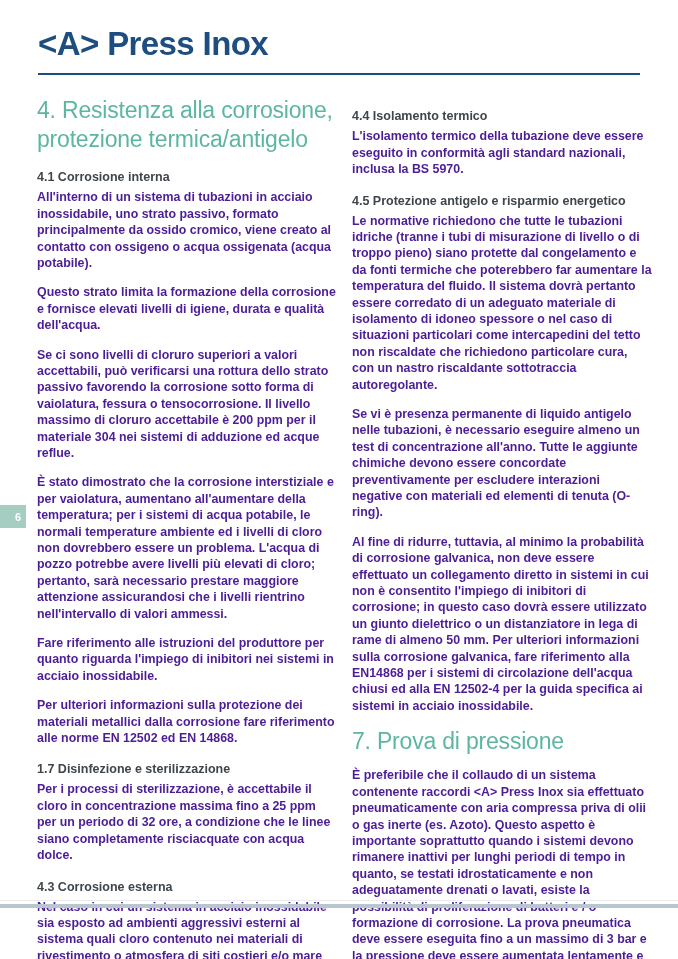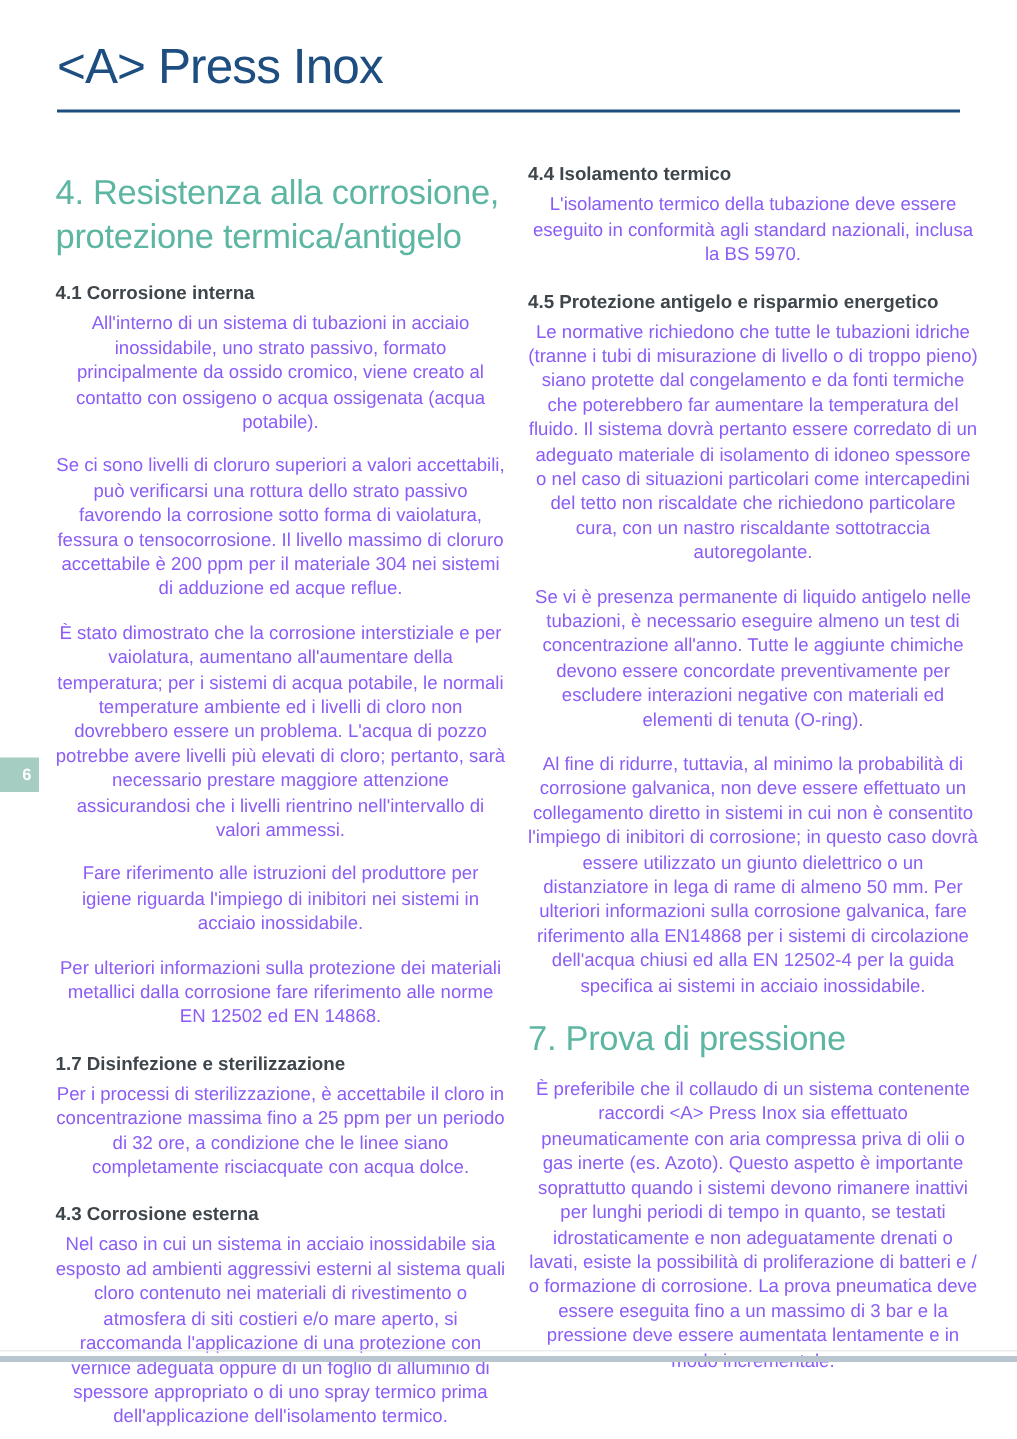--- a/index.html
+++ b/index.html
@@ -4,46 +4,45 @@
 <style>
   html,body{margin:0;padding:0;}
   body{
     width:678px;height:959px;position:relative;overflow:hidden;
     background:#ffffff;
     font-family:"Liberation Sans","DejaVu Sans",sans-serif;
     -webkit-font-smoothing:antialiased;
   }
   .page-header{padding:26px 38px 0 38px;}
   .logo{
-    color:#1d4e7f;font-size:33px;font-weight:400;letter-spacing:-0.6px;
+    color:#1d4e7f;font-size:33px;font-weight:700;letter-spacing:-0.6px;
     line-height:1.1;
   }
   .header-rule{
     margin-top:11px;width:602px;height:0;
     border-top:2px solid #1d4e7f;
   }
   .content{
     display:flex;gap:15px;
     padding:21px 26px 0 37px;
   }
   .col{width:301px;}
   .section-heading{
     color:#5cb6a2;font-size:23px;font-weight:400;line-height:29px;
-    margin:18px 0 11px 0;letter-spacing:-0.2px;
+    margin:0 0 11px 0;letter-spacing:-0.2px;
   }
   .col .section-heading:not(:first-child){margin-top:9px;}
   .subsection-heading{
     color:#3f464b;font-size:12.5px;font-weight:700;line-height:16px;
     margin:15px 0 4px 0;
   }
   .col .subsection-heading:first-child{margin-top:12px;}
   .paragraph{
-    color:#8b5cf6;font-size:12.4px;font-weight:400;line-height:16.4px;
+    color:#4c1d95;font-size:12.4px;font-weight:700;line-height:16.4px;
     margin:0 0 13px 0;
-    text-align:center;
   }
   .page-number-badge{
     position:absolute;left:0;top:505px;width:26px;height:23px;
     background:#a5cdc2;color:#ffffff;font-size:11px;font-weight:700;
     display:flex;align-items:center;justify-content:flex-end;
     padding-right:5px;box-sizing:border-box;
   }
   .footer-hairline{
     position:absolute;left:0;top:900px;width:678px;height:0;
     border-top:1px solid #e9ecef;
@@ -59,23 +58,24 @@
 <header class="page-header">
   <div class="logo">&lt;A&gt; Press Inox</div>
   <div class="header-rule"></div>
 </header>
 
 <main class="content">
   <div class="col">
       <h2 class="section-heading">4. Resistenza alla corrosione, protezione termica/antigelo</h2>
       <h3 class="subsection-heading">4.1 Corrosione interna</h3>
       <p class="paragraph">All'interno di un sistema di tubazioni in acciaio inossidabile, uno strato passivo, formato principalmente da ossido cromico, viene creato al contatto con ossigeno o acqua ossigenata (acqua potabile).</p>
+      <p class="paragraph">Questo strato limita la formazione della corrosione e fornisce elevati livelli di igiene, durata e qualità dell'acqua.</p>
       <p class="paragraph">Se ci sono livelli di cloruro superiori a valori accettabili, può verificarsi una rottura dello strato passivo favorendo la corrosione sotto forma di vaiolatura, fessura o tensocorrosione. Il livello massimo di cloruro accettabile è 200 ppm per il materiale 304 nei sistemi di adduzione ed acque reflue.</p>
       <p class="paragraph">È stato dimostrato che la corrosione interstiziale e per vaiolatura, aumentano all'aumentare della temperatura; per i sistemi di acqua potabile, le normali temperature ambiente ed i livelli di cloro non dovrebbero essere un problema. L'acqua di pozzo potrebbe avere livelli più elevati di cloro; pertanto, sarà necessario prestare maggiore attenzione assicurandosi che i livelli rientrino nell'intervallo di valori ammessi.</p>
-      <p class="paragraph">Fare riferimento alle istruzioni del produttore per igiene riguarda l'impiego di inibitori nei sistemi in acciaio inossidabile.</p>
+      <p class="paragraph">Fare riferimento alle istruzioni del produttore per quanto riguarda l'impiego di inibitori nei sistemi in acciaio inossidabile.</p>
       <p class="paragraph">Per ulteriori informazioni sulla protezione dei materiali metallici dalla corrosione fare riferimento alle norme EN 12502 ed EN 14868.</p>
       <h3 class="subsection-heading">1.7 Disinfezione e sterilizzazione</h3>
       <p class="paragraph">Per i processi di sterilizzazione, è accettabile il cloro in concentrazione massima fino a 25 ppm per un periodo di 32 ore, a condizione che le linee siano completamente risciacquate con acqua dolce.</p>
       <h3 class="subsection-heading">4.3 Corrosione esterna</h3>
       <p class="paragraph">Nel caso in cui un sistema in acciaio inossidabile sia esposto ad ambienti aggressivi esterni al sistema quali cloro contenuto nei materiali di rivestimento o atmosfera di siti costieri e/o mare aperto, si raccomanda l'applicazione di una protezione con vernice adeguata oppure di un foglio di alluminio di spessore appropriato o di uno spray termico prima dell'applicazione dell'isolamento termico.</p>
     </div>
   <div class="col">
       <h3 class="subsection-heading">4.4 Isolamento termico</h3>
       <p class="paragraph">L'isolamento termico della tubazione deve essere eseguito in conformità agli standard nazionali, inclusa la BS 5970.</p>
       <h3 class="subsection-heading">4.5 Protezione antigelo e risparmio energetico</h3>

